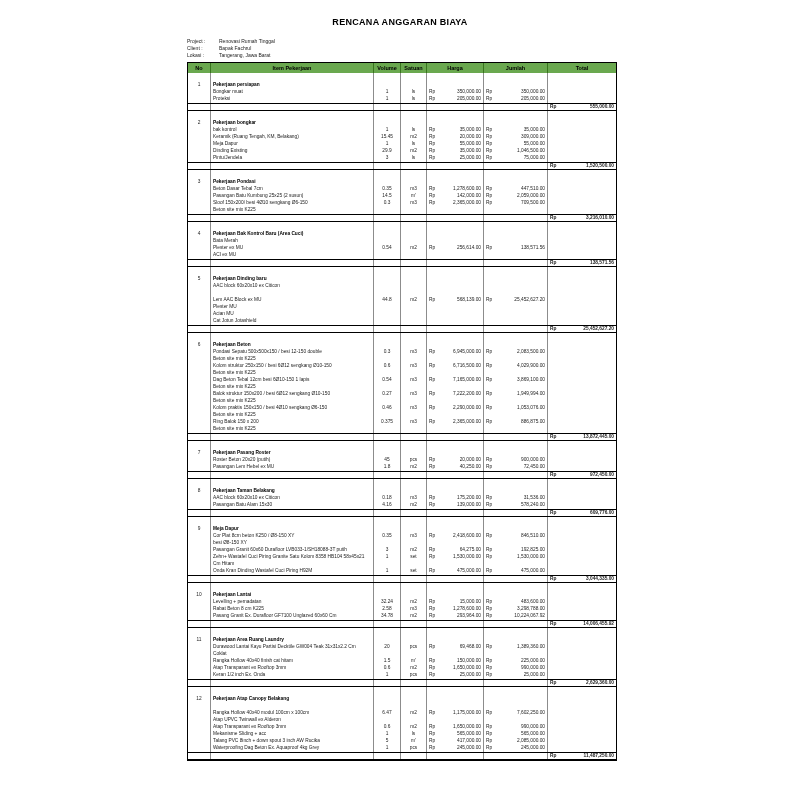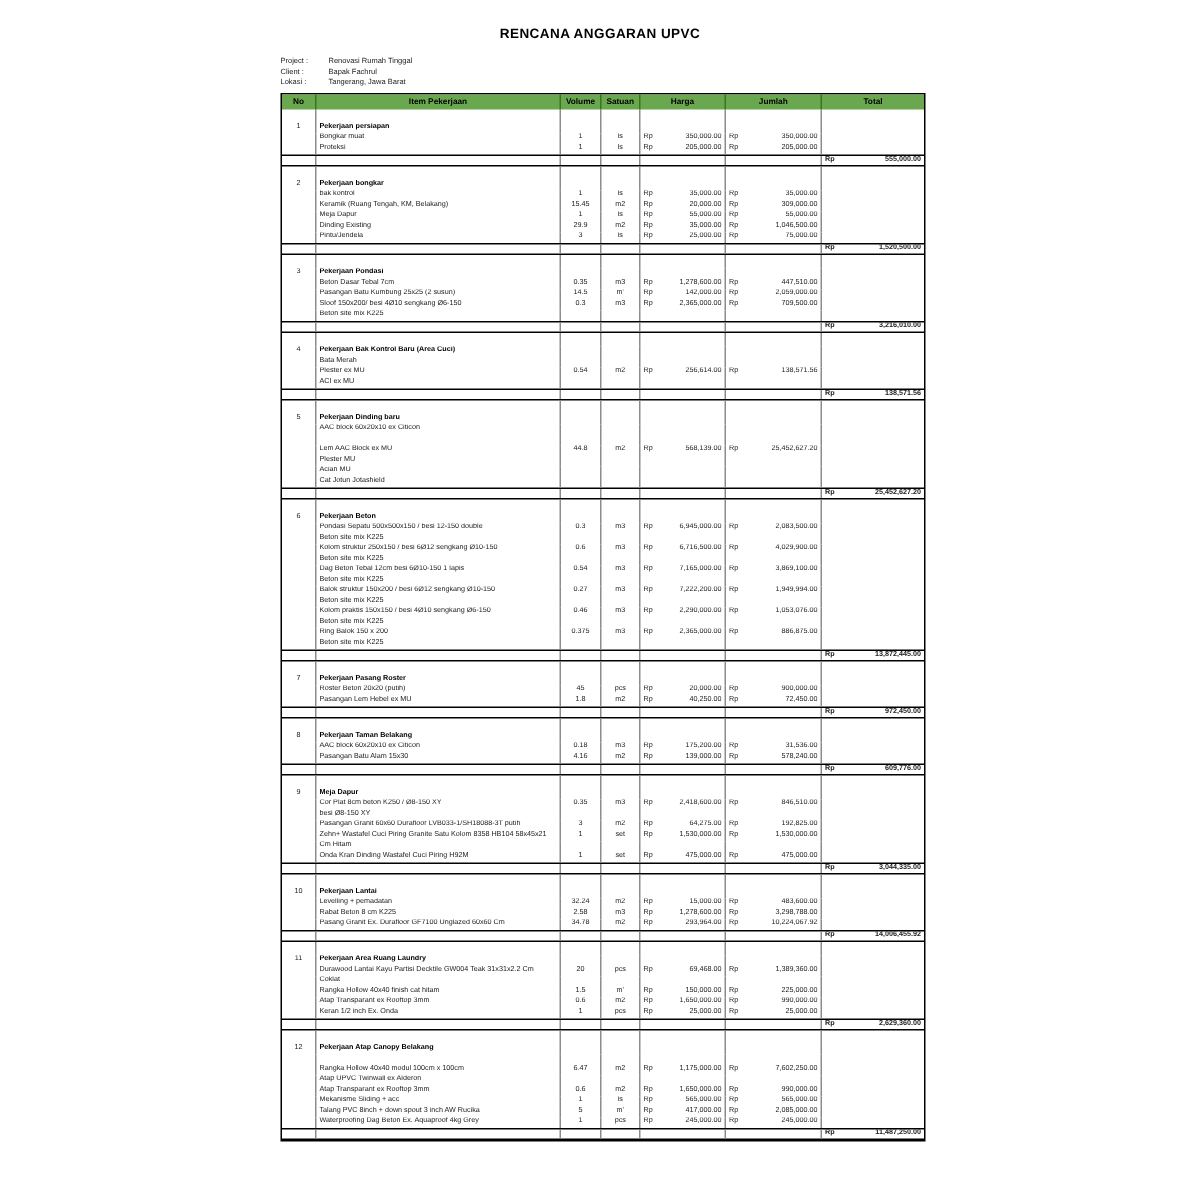--- a/index.html
+++ b/index.html
@@ -38,21 +38,21 @@
   .c.item { padding-left:2px; }
   .c.vol, .c.unit { text-align:center; }
   .c.money { display:flex; justify-content:space-between; padding:0 2px; }
   .r.title .c.item { font-weight:bold; color:#000; }
   .r.title .c.no { font-weight:normal; }
   .r.total .c { font-size:4.8px; }
 </style>
 </head>
 <body>
 
-<div class="doc-title">RENCANA ANGGARAN UPVC</div>
+<div class="doc-title">RENCANA ANGGARAN BIAYA</div>
 
 <div class="projinfo">
   <div>
     <span class="lbl">Project :</span><span>Renovasi Rumah Tinggal</span>
   </div>
   <div>
     <span class="lbl">Client :</span><span>Bapak Fachrul</span>
   </div>
   <div>
     <span class="lbl">Lokasi :</span><span>Tangerang, Jawa Barat</span>

